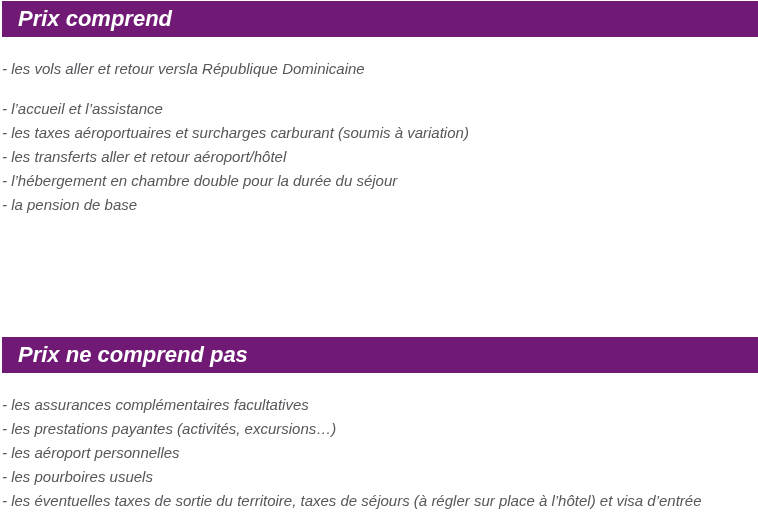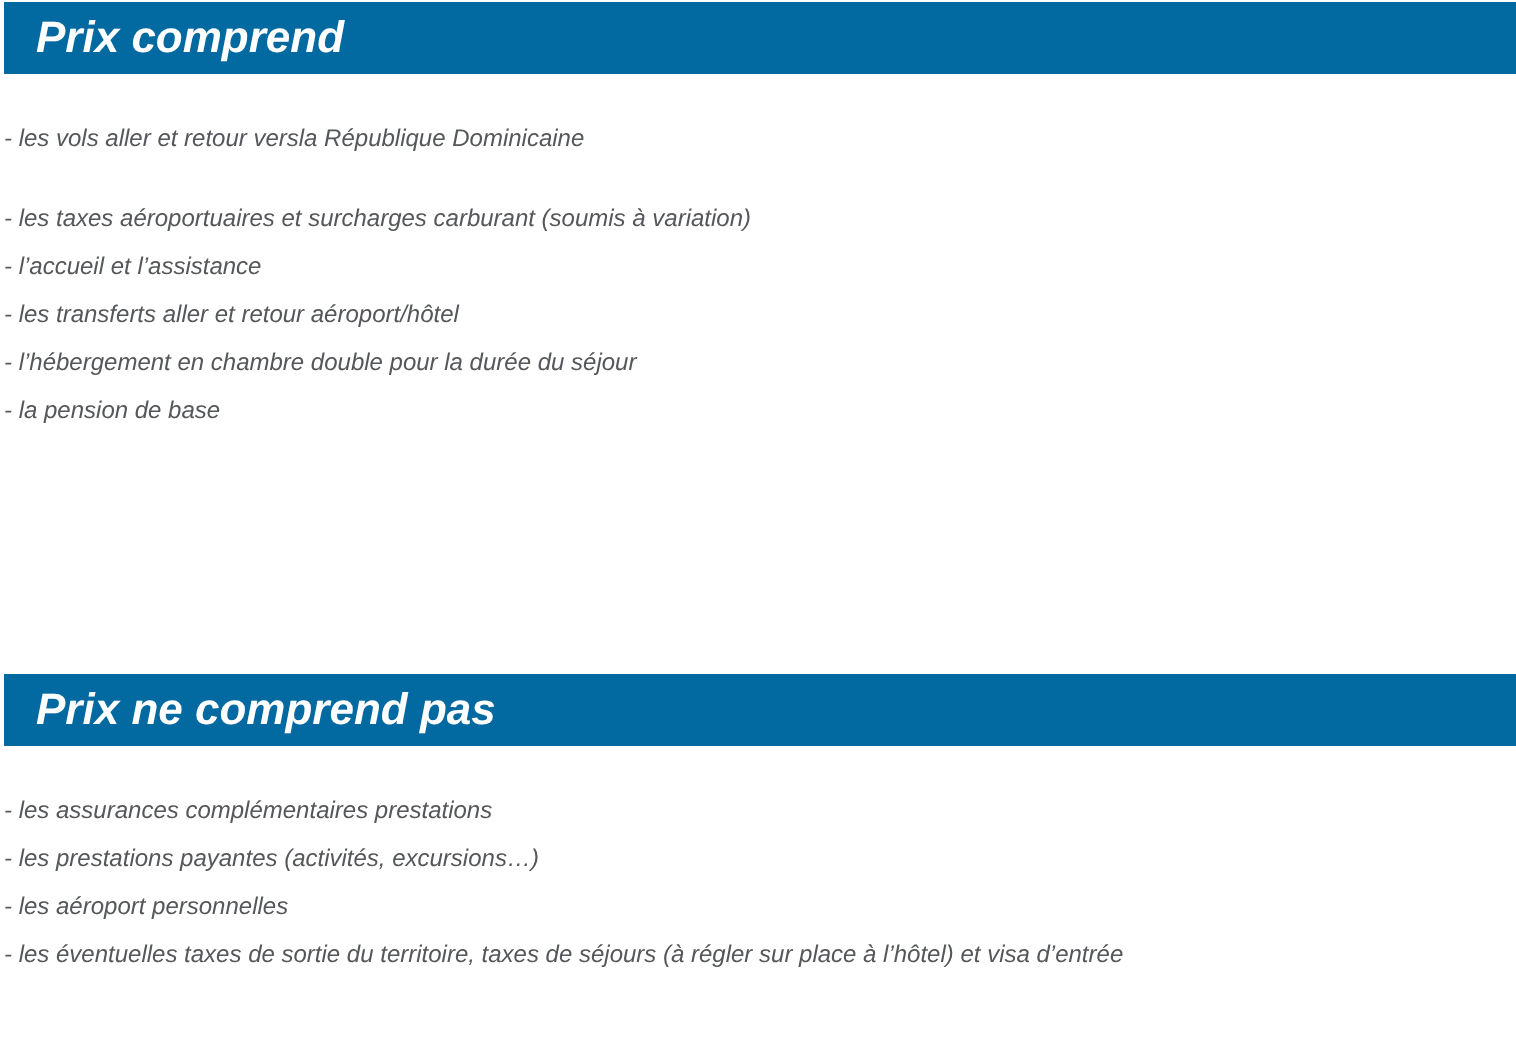--- a/index.html
+++ b/index.html
@@ -9,72 +9,73 @@
   body {
     width: 758px;
     height: 532px;
     overflow: hidden;
     background: #ffffff;
     font-family: "Liberation Sans", sans-serif;
   }
   .section-header {
     margin-left: 2px;
     height: 36px;
-    background: #0369a1;
+    background: #701a75;
     color: #ffffff;
     font-size: 22px;
     font-weight: bold;
     font-style: italic;
     line-height: 36px;
     padding-left: 16px;
     box-sizing: border-box;
   }
   .section-1 .section-header {
     margin-top: 1px;
   }
   .section-2 {
     margin-top: 120px;
   }
   .section-content {
     padding: 20px 16px 0 2px;
     color: #55575A;
     font-style: italic;
-    font-size: 12px;
+    font-size: 15px;
   }
   .first-line {
     margin: 0 0 16px 0;
     line-height: 24px;
     white-space: nowrap;
   }
   .line {
     margin: 0;
     line-height: 24px;
     white-space: nowrap;
   }
 </style>
 </head>
 <body>
 
 <div class="section section-1">
   <div class="section-header">Prix comprend</div>
   <div class="section-content">
     <p class="first-line">- les vols aller et retour versla République Dominicaine</p>
     <div>
+      <p class="line">- l’accueil et l’assistance</p>
       <p class="line">- les taxes aéroportuaires et surcharges carburant (soumis à variation)</p>
-      <p class="line">- l’accueil et l’assistance</p>
       <p class="line">- les transferts aller et retour aéroport/hôtel</p>
       <p class="line">- l’hébergement en chambre double pour la durée du séjour</p>
       <p class="line">- la pension de base</p>
     </div>
   </div>
 </div>
 
 <div class="section section-2">
   <div class="section-header">Prix ne comprend pas</div>
   <div class="section-content">
     <div>
-      <p class="line">- les assurances complémentaires prestations</p>
+      <p class="line">- les assurances complémentaires facultatives</p>
       <p class="line">- les prestations payantes (activités, excursions…)</p>
       <p class="line">- les aéroport personnelles</p>
+      <p class="line">- les pourboires usuels</p>
       <p class="line">- les éventuelles taxes de sortie du territoire, taxes de séjours (à régler sur place à l’hôtel) et visa d’entrée</p>
     </div>
   </div>
 </div>
 
 </body></html>

